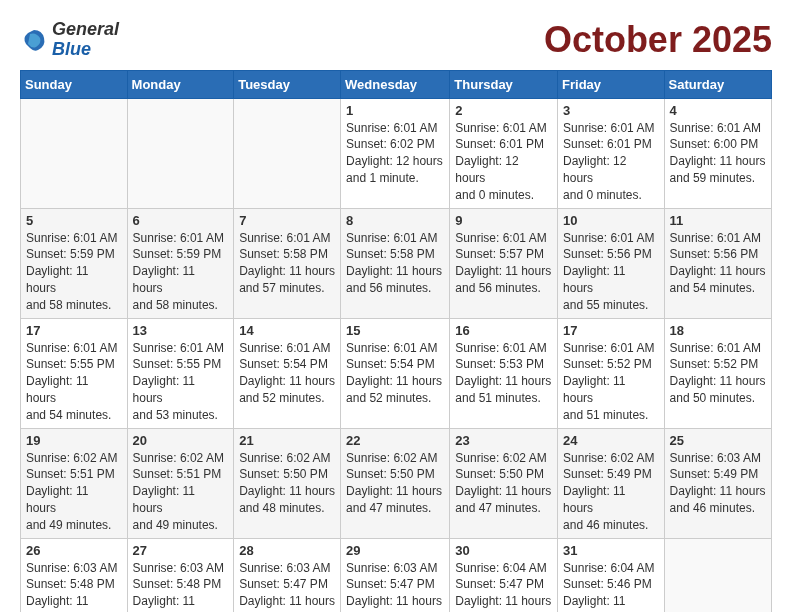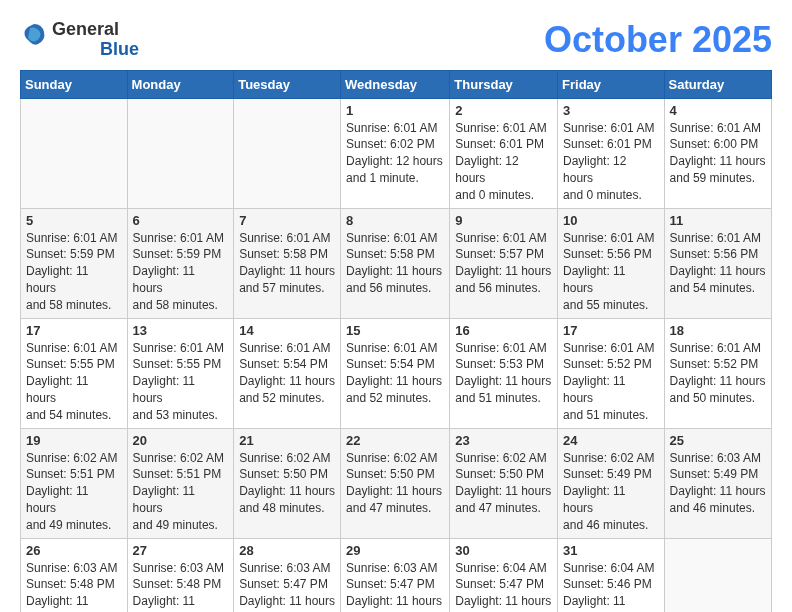--- a/index.html
+++ b/index.html
@@ -11,41 +11,42 @@
       padding: 20px;
     }
     .header {
       display: flex;
       justify-content: space-between;
       align-items: flex-start;
       margin-bottom: 10px;
     }
     .logo {
       display: flex;
-      align-items: flex-start;
+      align-items: center;
+      font-style: italic;
     }
     .logo-text {
       font-size: 18px;
       font-weight: bold;
       color: #333;
       line-height: 1.1;
     }
-    .logo-text .blue { color: #1a5fa8; margin-left: 48px; }
+    .logo-text .blue { color: #1a5fa8; }
     .logo-icon {
       width: 28px;
       height: 28px;
       margin-right: 4px;
     }
     .title-block {
       text-align: right;
     }
     .month-title {
       font-size: 36px;
       font-weight: bold;
-      color: #3b82f6;
+      color: #7f1d1d;
       line-height: 1.1;
     }
     .subtitle {
       font-size: 16px;
       color: #555;
     }
     table {
       width: 100%;
       border-collapse: collapse;
       font-size: 11px;

